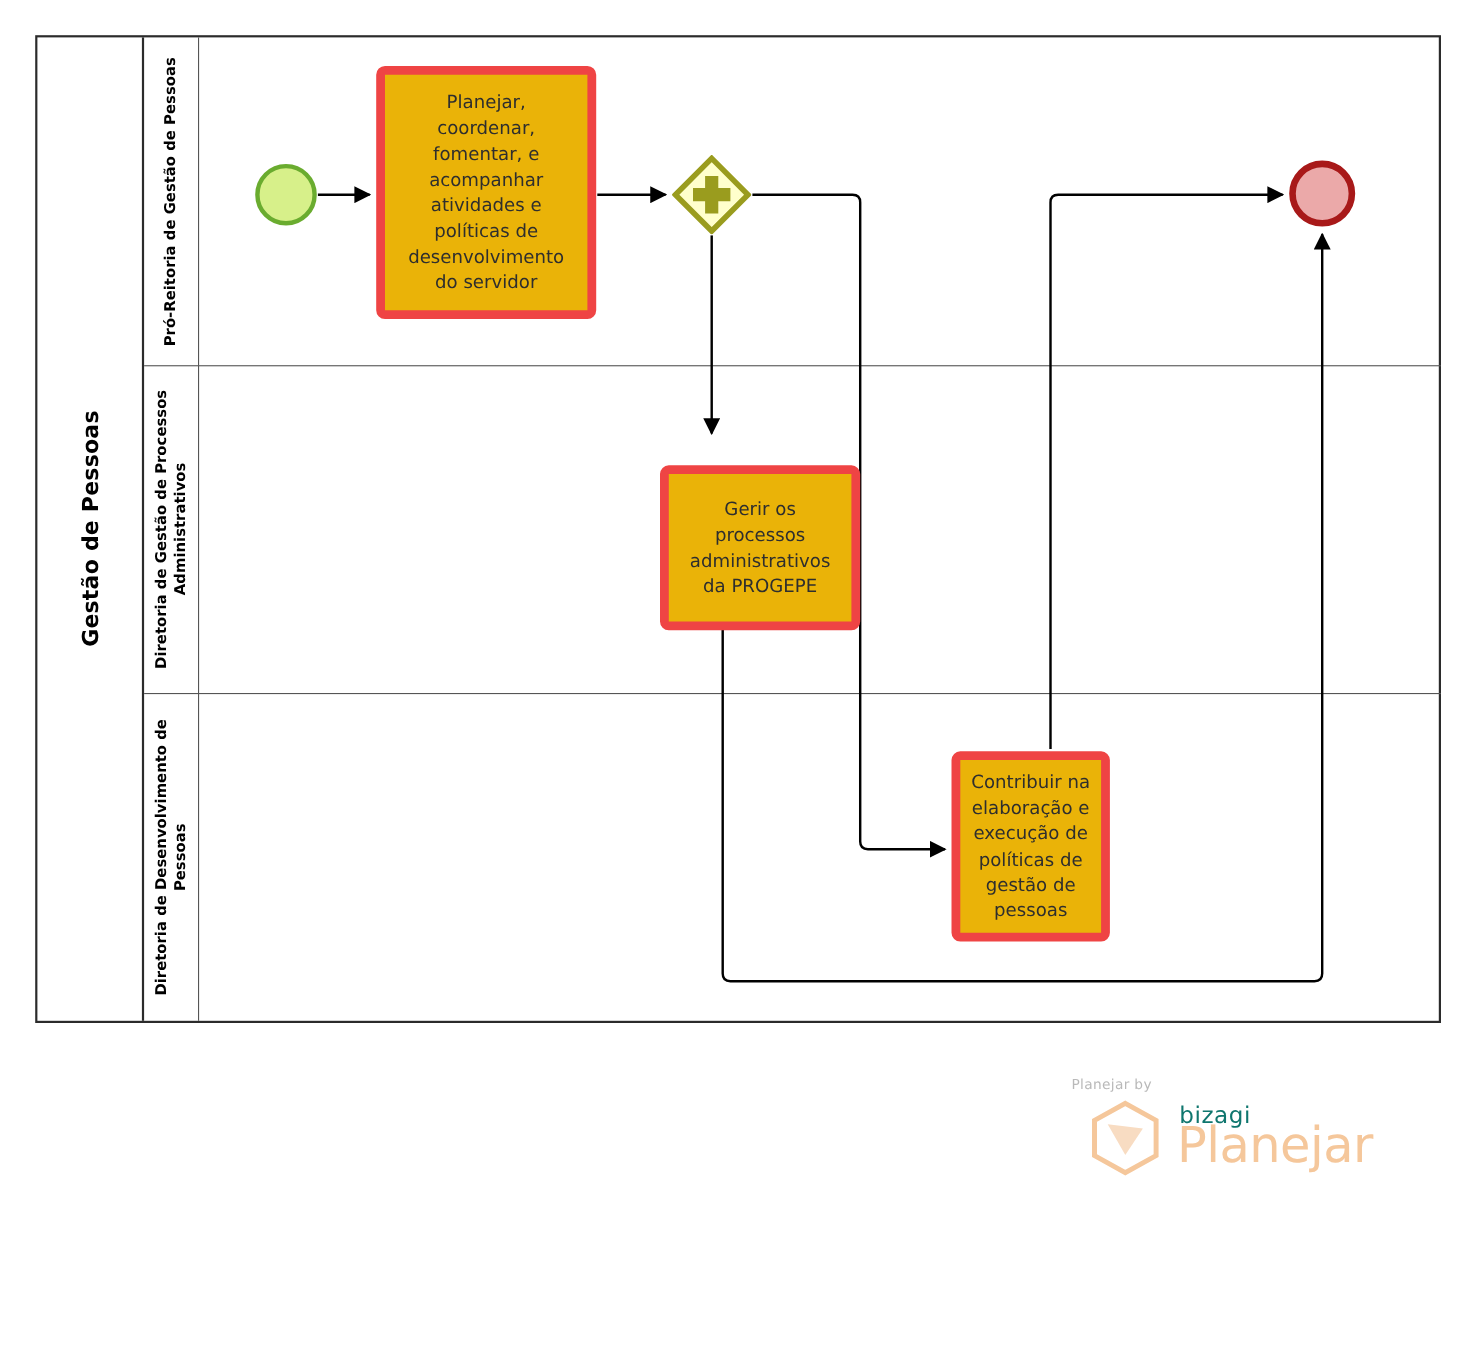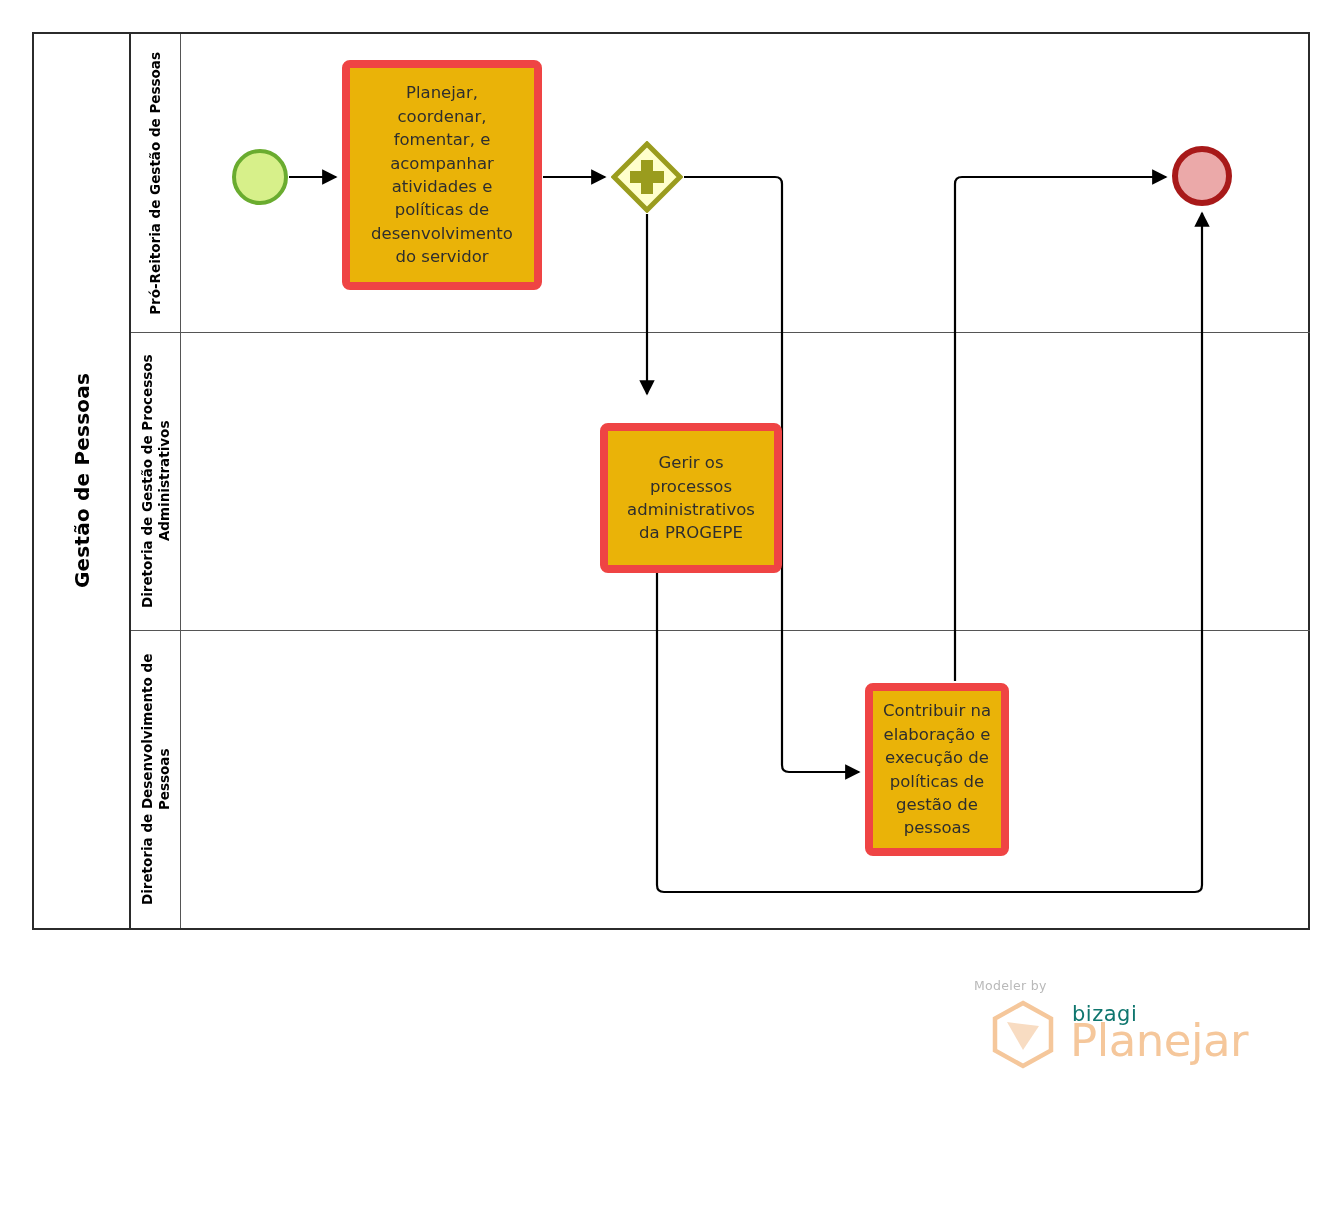--- a/index.html
+++ b/index.html
@@ -281,21 +281,21 @@
   <div class="task" id="task-contribuir">
     <span class="task-label">Contribuir na
 elaboração e
 execução de
 políticas de
 gestão de
 pessoas</span>
   </div>
 
   <div class="watermark">
-    <span class="wm-powered">Modeler by</span>
+    <span class="wm-powered">Planejar by</span>
 
     <svg class="wm-logo" viewBox="0 0 66 70" xmlns="http://www.w3.org/2000/svg">
       <polygon points="33,3 61,18.5 61,50.5 33,66 5,50.5 5,18.5" fill="none" stroke="#f5c79b" stroke-width="4.5"></polygon>
       <polygon points="17,22 49,26 33,50" fill="#f8dcc2"></polygon>
     </svg>
 
     <span class="wm-bizagi">bizagi</span>
     <span class="wm-modeler">Planejar</span>
   </div>
 

